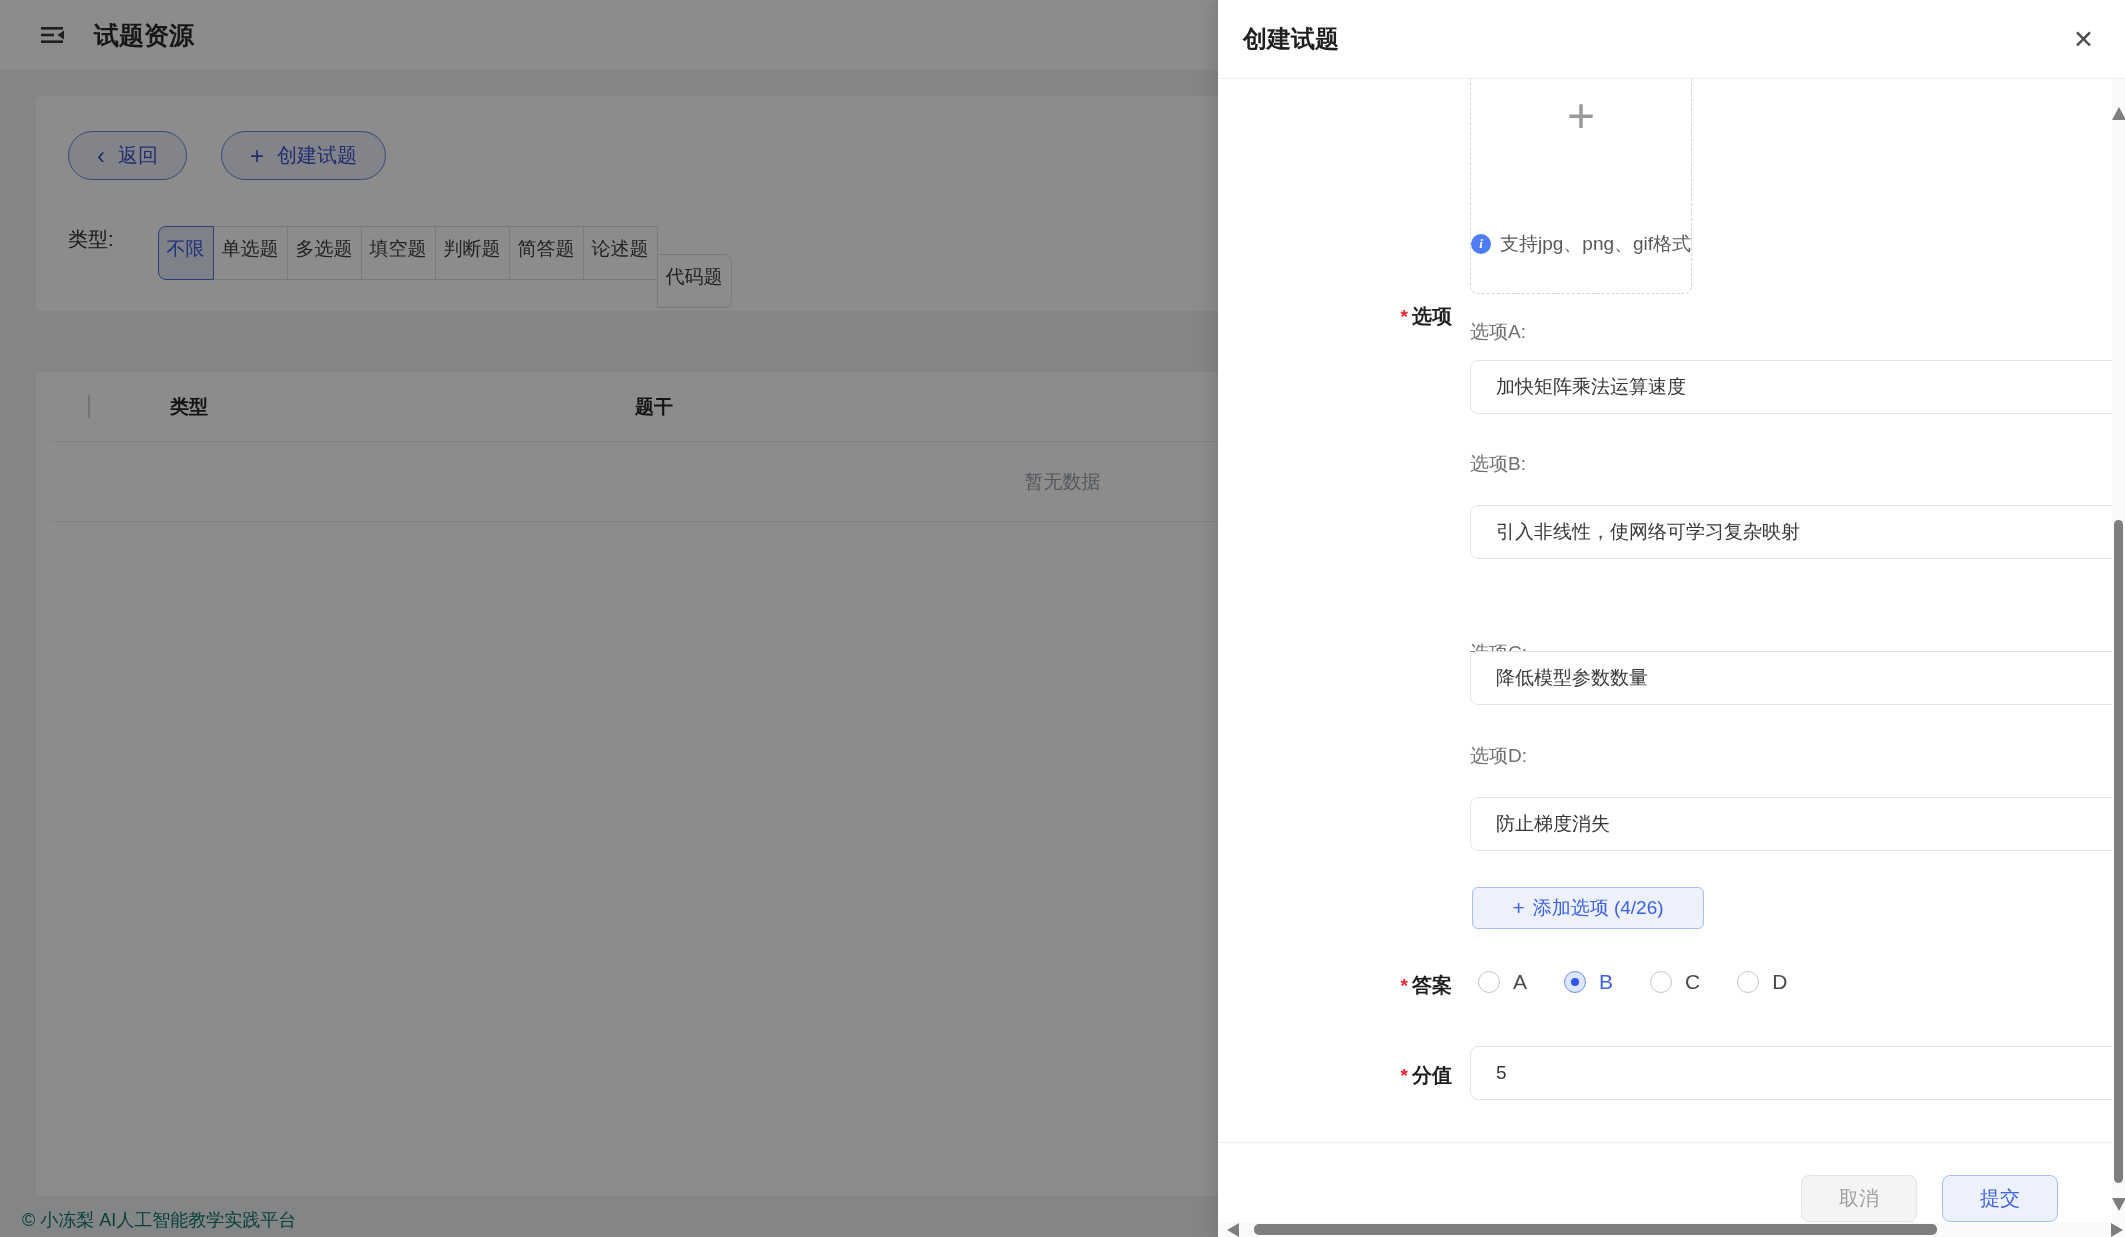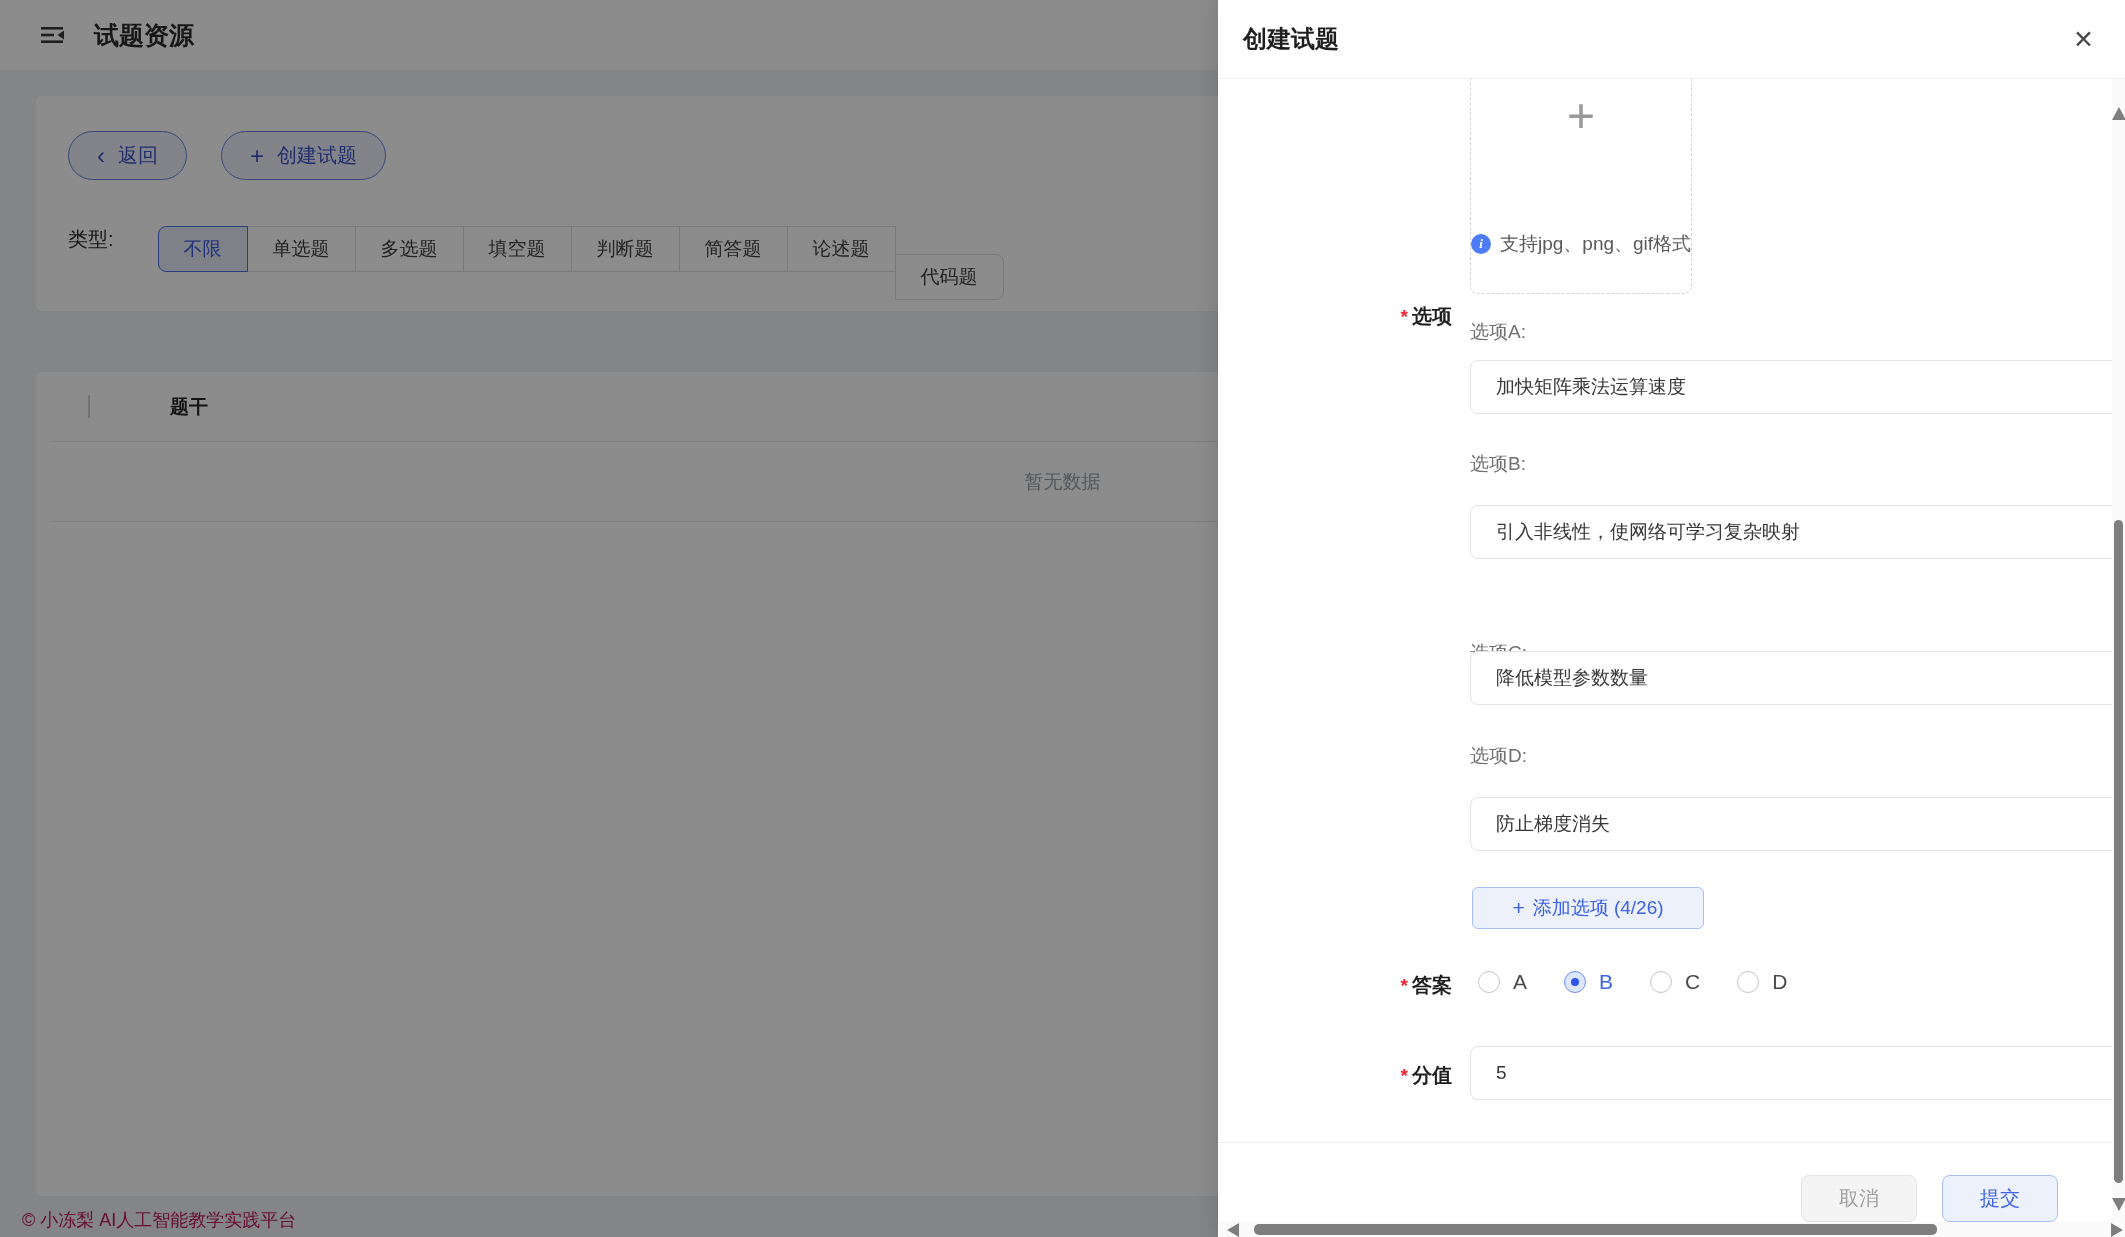--- a/index.html
+++ b/index.html
@@ -19,34 +19,34 @@
 
   .btn-row { display:flex; gap:34px; }
   .pill { height:49px; border-radius:25px; border:1.5px solid #6a7fd9; background:#eef1fb;
     color:#3c53c7; font-size:20px; display:inline-flex; align-items:center; gap:13px;
     padding:0 28px; cursor:pointer; font-family:inherit; }
   .pill .p-icon { font-size:24px; line-height:1; font-weight:400; }
 
   .filter-row { margin-top:46px; display:flex; }
   .filter-label { font-size:20px; color:#2b2b2b; }
   .seg { display:flex; margin-left:44px; }
-  .seg-item { padding:0 25px; height:46px; line-height:44px; background:#fff;
+  .seg-item { padding:0 8px; height:54px; line-height:44px; background:#fff;
     border:1px solid #dcdcdc; margin-left:-1px; font-size:19px; color:#3f3f3f; cursor:pointer; }
   .seg-item:first-child { border-radius:8px 0 0 8px; margin-left:0; }
   .seg-item:last-child { border-radius:0 8px 8px 0;margin-top:28px; }
   .seg-item.active { background:#e7ecfa; border-color:#4f6fe0; color:#3c5ae0; position:relative; z-index:1; }
 
   .thead { display:grid; grid-template-columns:110px 465px 1fr; align-items:center; height:70px;
     border-bottom:1px solid #ececec; padding:0 8px; font-weight:700; font-size:19px; color:#262626; }
   .cb { width:22px; height:22px; border:1px solid #cfcfcf; border-radius:4px; background:#ededed;
     margin-left:28px; cursor:pointer; }
   .empty-row { height:80px; border-bottom:1px solid #ececec; display:flex; align-items:center;
     justify-content:center; color:#99a0a8; font-size:19px; }
 
-  .page-footer { position:absolute; left:22px; bottom:5px; font-size:18px; color:#be185d; }
+  .page-footer { position:absolute; left:22px; bottom:5px; font-size:18px; color:#0f766e; }
 
   
   .mask { position:absolute; inset:0; background:rgba(0,0,0,0.45); z-index:10; }
 
   
   .drawer { position:absolute; top:0; bottom:0; left:1218px; width:907px; background:#fff;
     z-index:20; box-shadow:-6px 0 16px rgba(0,0,0,0.10); }
   .d-header { height:79px; border-bottom:1px solid #efefef; display:flex; align-items:center;
     padding:0 31px 0 25px; }
   .d-title { font-size:24px; font-weight:700; color:#1f1f1f; }
@@ -161,20 +161,21 @@
         <span class="seg-item">简答题</span>
         <span class="seg-item">论述题</span>
         <span class="seg-item">代码题</span>
       </div>
     </div>
   </div>
 
   <div class="card card2">
     <div class="thead">
       <span><span class="cb"></span></span>
+      <span>类型</span>
       <span>题干</span>
     </div>
     <div class="empty-row">
       <span>暂无数据</span>
     </div>
   </div>
 
   <div class="page-footer">© 小冻梨 AI人工智能教学实践平台</div>
 </div>
 

